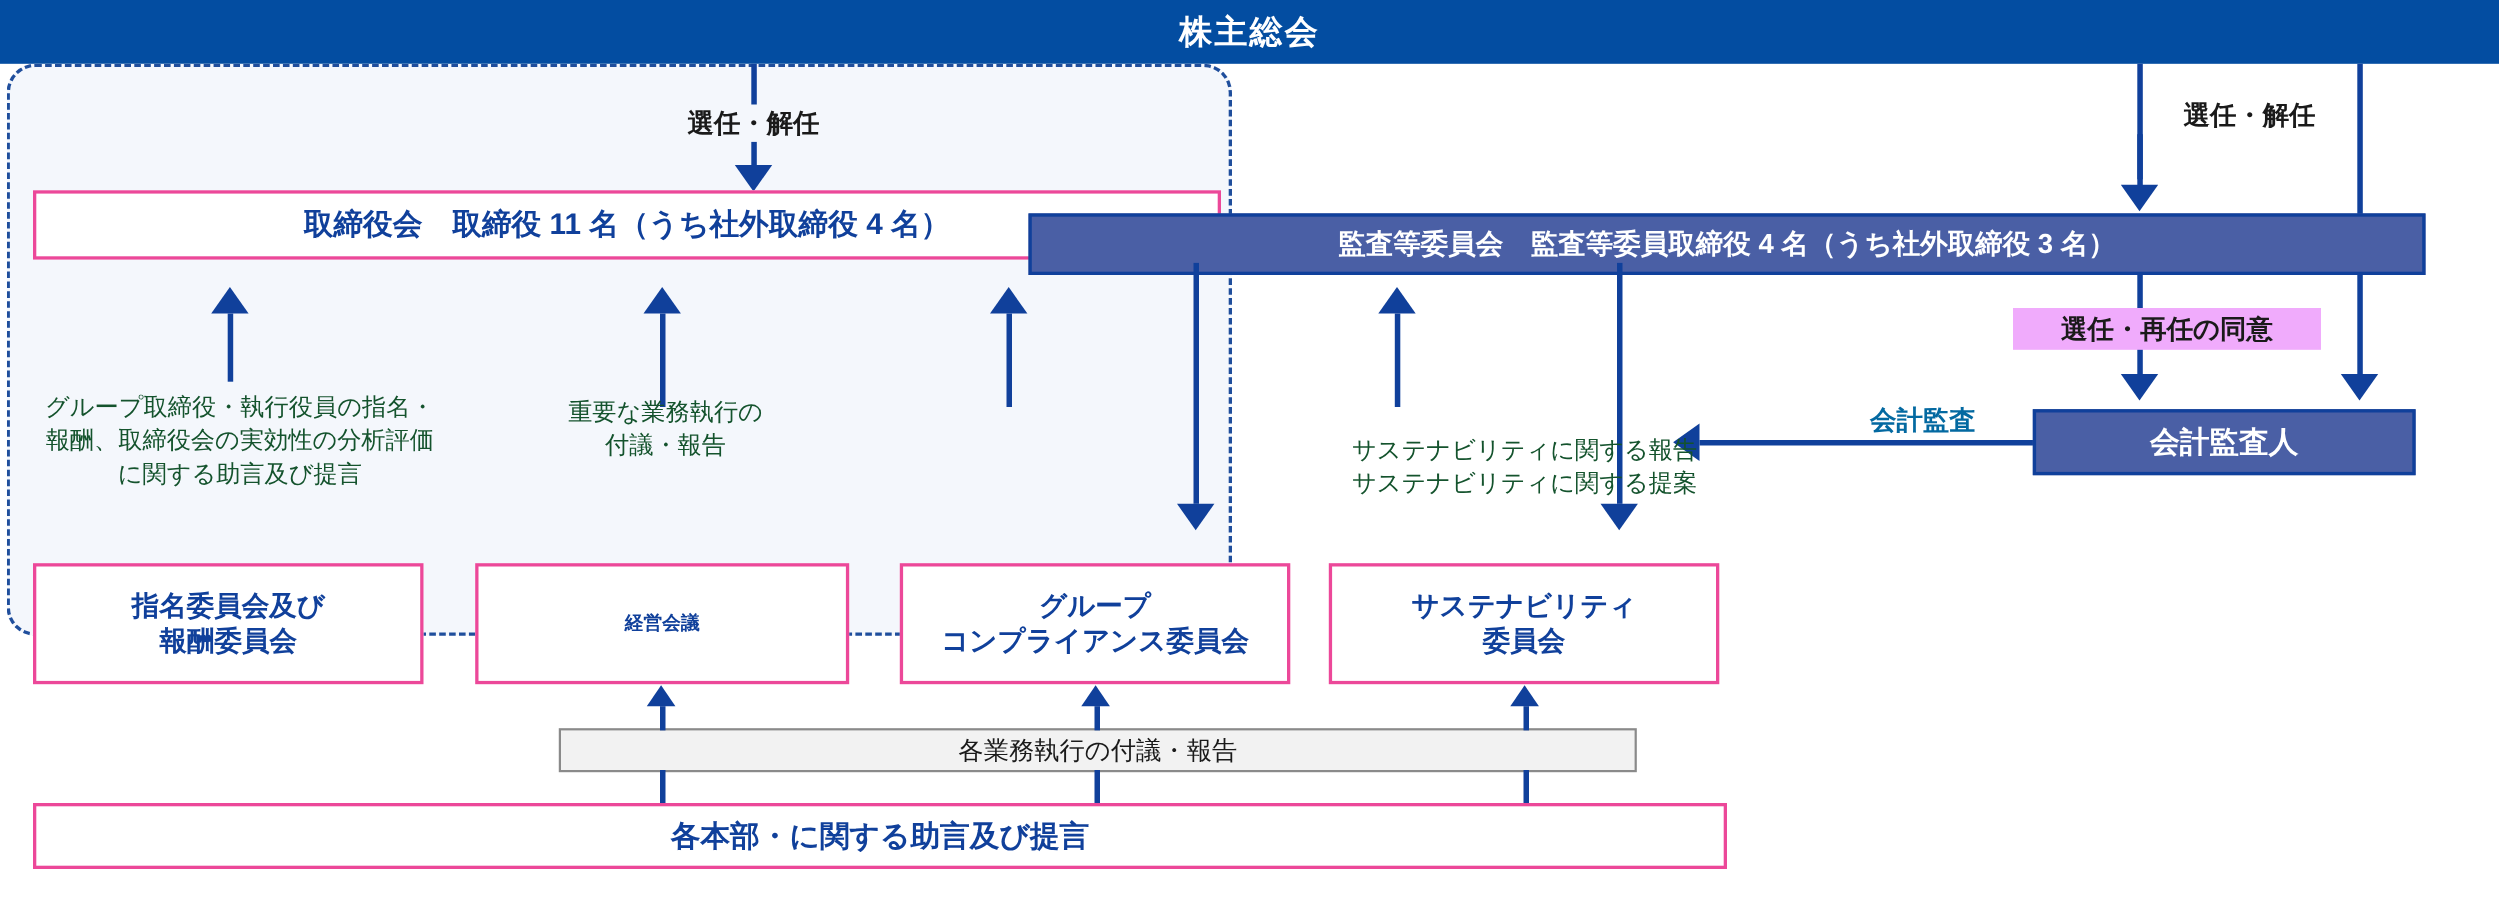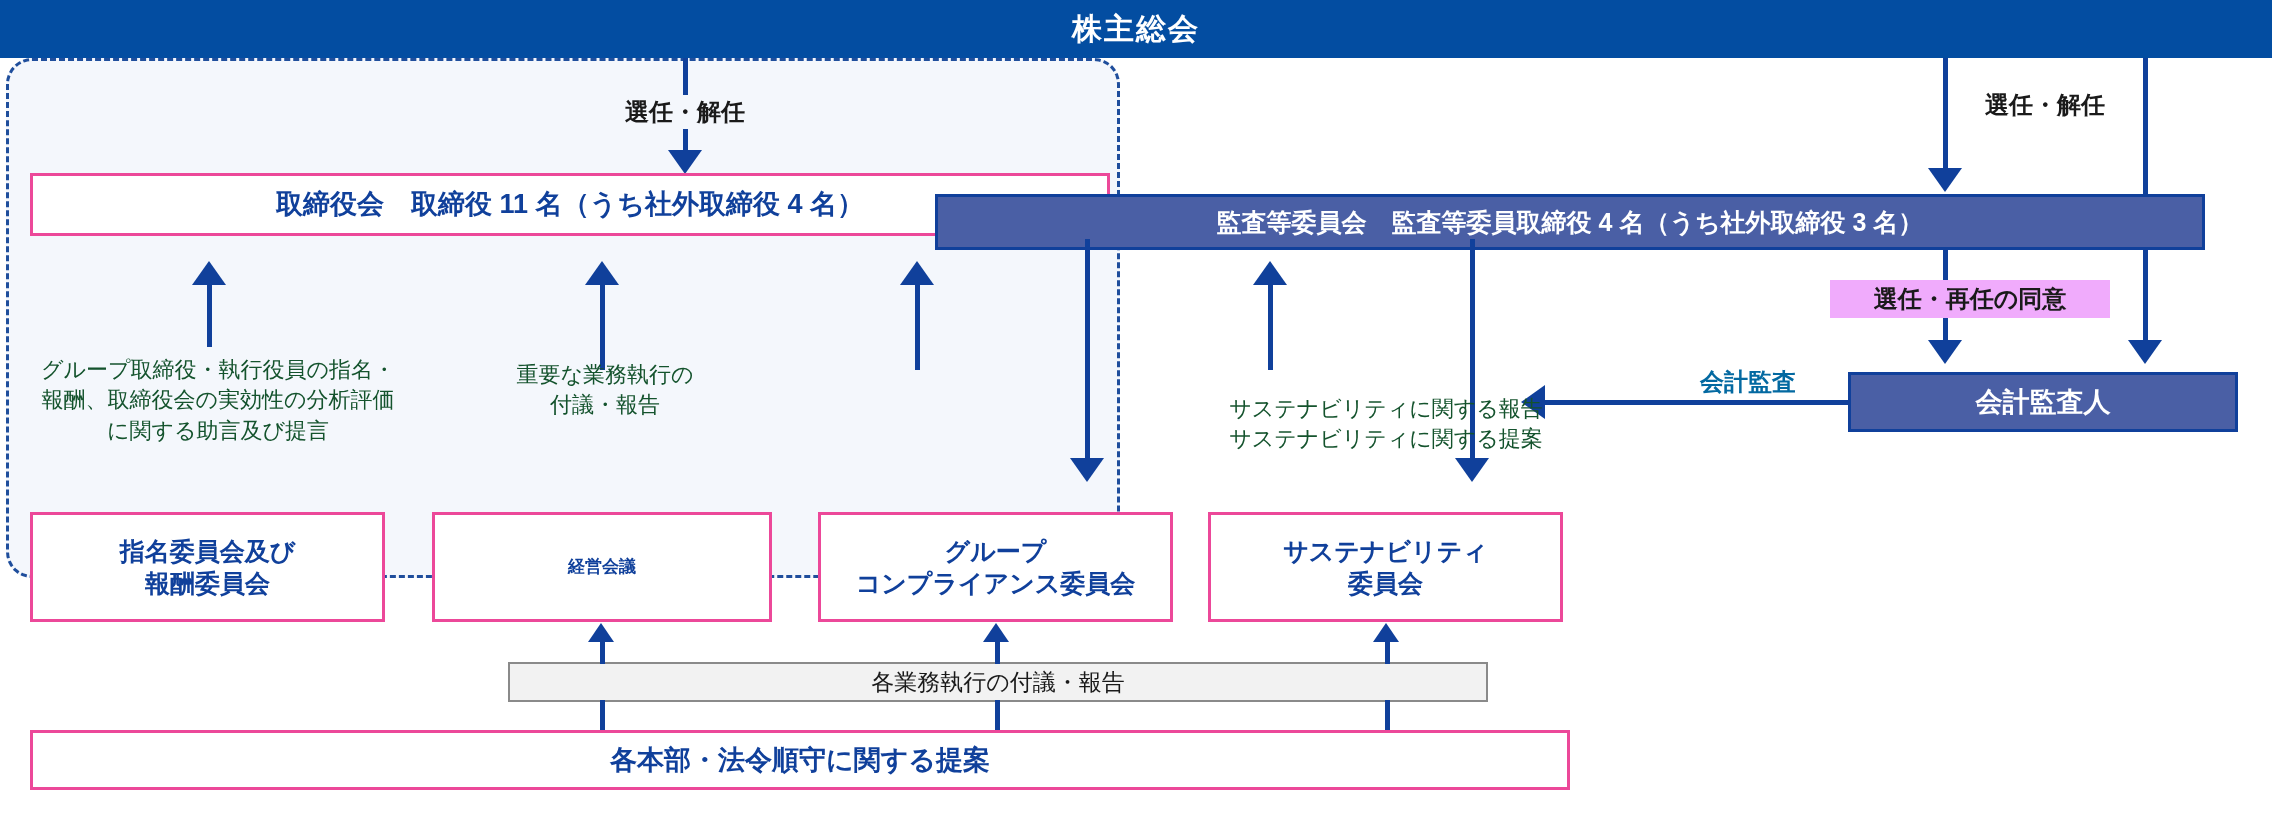--- a/index.html
+++ b/index.html
@@ -35,21 +35,21 @@
     background:#ffffff;border:3px solid #ec4899;color:#10409B;
     font-weight:bold;
   }
   .box-navy{
     background:#4A5FA5;border:3px solid #10409B;color:#ffffff;
     font-weight:bold;
   }
 
   #board{left:30px;top:173px;width:1080px;height:63px;font-size:27px;}
   #auditcom{left:935px;top:194px;width:1270px;height:56px;font-size:25px;}
-  #accountant{left:1848px;top:372px;width:390px;height:60px;font-size:27px;}
+  #accountant{left:1848px;top:372px;width:348px;height:60px;font-size:27px;}
 
   #nomination{left:30px;top:512px;width:355px;height:110px;font-size:25px;}
   #mgmt{left:432px;top:512px;width:340px;height:110px;font-size:17px;}
   #compliance{left:818px;top:512px;width:355px;height:110px;font-size:25px;}
   #sustain{left:1208px;top:512px;width:355px;height:110px;font-size:25px;}
   #divisions{left:30px;top:730px;width:1540px;height:60px;font-size:27px;}
 
   
   .chip{
     position:absolute;
@@ -195,16 +195,16 @@
   <div class="arw arw-s-u" style="left:983px;top:623px;"></div>
 
   <div class="ln vln" style="left:1385px;top:642px;height:22px;"></div>
   <div class="arw arw-s-u" style="left:1373px;top:623px;"></div>
 
   <div class="ln vln" style="left:600px;top:700px;height:30px;"></div>
   <div class="ln vln" style="left:995px;top:700px;height:30px;"></div>
   <div class="ln vln" style="left:1385px;top:700px;height:30px;"></div>
 
   <div class="box box-white" id="divisions">
-    <span>各本部・法令順守に関する提案</span>
+    <span>各本部・に関する助言及び提言</span>
   </div>
 
 </div>
 
 </body></html>

